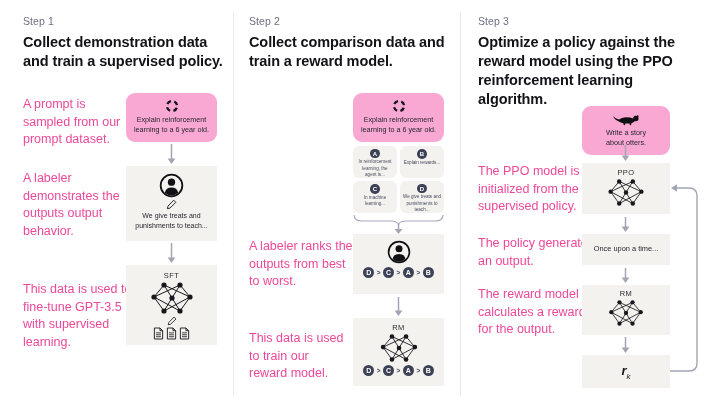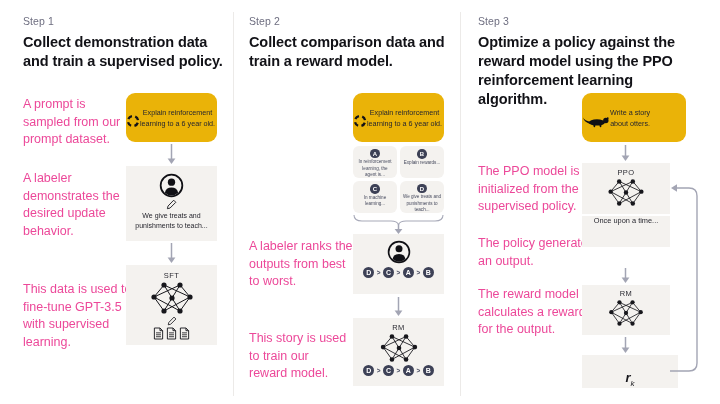--- a/index.html
+++ b/index.html
@@ -4,21 +4,21 @@
 <style>
   html,body{margin:0;padding:0;background:#ffffff;}
   #stage{
     position:relative;width:720px;height:404px;background:#ffffff;overflow:hidden;
     font-family:Liberation Sans, sans-serif;color:#2e2e38;
   }
   .sep-line{position:absolute;top:12px;height:384px;width:1px;background:#eceae8;}
   .step{position:absolute;font-size:10.5px;color:#6e6e80;letter-spacing:.1px;white-space:pre-line;}
   .heading{position:absolute;font-size:14.5px;font-weight:700;color:#121217;line-height:1.32;letter-spacing:-.1px;white-space:pre-line;}
   .cap{position:absolute;font-size:12.5px;color:#ec4899;line-height:1.4;white-space:pre-line;}
-  .gbox{position:absolute;background:#eab308;border-radius:9px;display:flex;flex-direction:row;align-items:center;}
+  .gbox{position:absolute;background:#f9a8d4;border-radius:9px;display:flex;flex-direction:column;align-items:center;}
   .xbox{position:absolute;background:#f4f2ef;border-radius:0;display:flex;flex-direction:column;align-items:center;}
   .tinytext{font-size:7.2px;line-height:1.4;color:#26262e;text-align:center;white-space:pre-line;}
   .boxlabel{font-size:7.5px;color:#2b2b33;letter-spacing:.4px;}
   .card{position:absolute;background:#f4f2ef;border-radius:6px;width:44px;height:32px;display:flex;flex-direction:column;align-items:center;padding-top:3px;box-sizing:border-box;}
   .card .ctext{font-size:4.6px;line-height:1.35;color:#474b5e;text-align:center;white-space:pre-line;margin-top:1px;}
   .cbadge{width:9.5px;height:9.5px;border-radius:50%;background:#3d4156;color:#fff;font-size:6px;font-weight:700;display:flex;align-items:center;justify-content:center;}
   .rankrow{display:flex;align-items:center;gap:2.5px;}
   .badge{width:11px;height:11px;border-radius:50%;background:#3d4156;color:#ffffff;font-size:7px;font-weight:700;display:flex;align-items:center;justify-content:center;}
   .rsep{font-size:6.5px;font-weight:700;color:#4a4e63;}
   .arrow{position:absolute;width:11px;}
@@ -78,21 +78,21 @@
   <div class="sep-line" style="left:460px"></div>
 
   <div class="step" style="left:23px;top:15px">Step 1</div>
   <div class="heading" style="left:23px;top:33px;width:202px">Collect demonstration data
 and train a supervised policy.</div>
   <div class="cap" style="left:23px;top:96px;width:110px">A prompt is
 sampled from our
 prompt dataset.</div>
   <div class="cap" style="left:23px;top:170px;width:112px">A labeler
 demonstrates the
-desired update
+outputs output
 behavior.</div>
   <div class="cap" style="left:23px;top:281px;width:120px">This data is used to
 fine-tune GPT-3.5
 with supervised
 learning.</div>
 
   <div class="gbox" style="left:126px;top:93px;width:91px;height:49px">
     <svg class="icon" width="14" height="14" viewBox="0 0 14 14" style="margin-top:6px">
         <use href="#cycle"></use>
       </svg>
@@ -141,21 +141,21 @@
         </svg>
     </div>
   </div>
 
   <div class="step" style="left:249px;top:15px">Step 2</div>
   <div class="heading" style="left:249px;top:33px;width:206px">Collect comparison data and
 train a reward model.</div>
   <div class="cap" style="left:249px;top:238px;width:118px">A labeler ranks the
 outputs from best
 to worst.</div>
-  <div class="cap" style="left:249px;top:330px;width:108px">This story is used
+  <div class="cap" style="left:249px;top:330px;width:108px">This data is used
 to train our
 reward model.</div>
 
   <div class="gbox" style="left:353px;top:93px;width:91px;height:49px">
     <svg class="icon" width="14" height="14" viewBox="0 0 14 14" style="margin-top:6px">
         <use href="#cycle"></use>
       </svg>
     <div class="tinytext" style="margin-top:2px">Explain reinforcement
 learning to a 6 year old.</div>
   </div>
@@ -232,21 +232,21 @@
 reinforcement learning algorithm.</div>
   <div class="cap" style="left:478px;top:163px;width:115px">The PPO model is
 initialized from the
 supervised policy.</div>
   <div class="cap" style="left:478px;top:235px;width:124px">The policy generates
 an output.</div>
   <div class="cap" style="left:478px;top:286px;width:115px">The reward model
 calculates a reward
 for the output.</div>
 
-  <div class="gbox" style="left:582px;top:93px;width:104px;height:49px">
+  <div class="gbox" style="left:582px;top:106px;width:88px;height:49px">
     <svg class="icon" width="28" height="13" viewBox="0 0 30 14" style="margin-top:7px">
         <use href="#otter"></use>
       </svg>
     <div class="tinytext" style="margin-top:2px">Write a story
 about otters.</div>
   </div>
 
   <svg class="arrow" style="left:620px;top:145px" width="11" height="16" viewBox="0 0 11 16">
     <line x1="5.5" y1="0" x2="5.5" y2="11" stroke="#a3a5b4" stroke-width="1.5"></line>
     <polygon points="1.6,10.5 9.4,10.5 5.5,16" fill="#a3a5b4"></polygon>
@@ -257,42 +257,42 @@
     <svg class="icon" width="38" height="29" viewBox="0 0 44 34" style="margin-top:1px">
         <use href="#net"></use>
       </svg>
   </div>
 
   <svg class="arrow" style="left:620px;top:217px" width="11" height="15" viewBox="0 0 11 15">
     <line x1="5.5" y1="0" x2="5.5" y2="10" stroke="#a3a5b4" stroke-width="1.5"></line>
     <polygon points="1.6,9.5 9.4,9.5 5.5,15" fill="#a3a5b4"></polygon>
   </svg>
 
-  <div class="xbox" style="left:582px;top:216px;width:88px;height:31px;justify-content:flex-start">
+  <div class="xbox" style="left:582px;top:234px;width:88px;height:31px;justify-content:center">
     <div class="tinytext" style="font-size:7.4px">Once upon a time...</div>
   </div>
 
   <svg class="arrow" style="left:620px;top:268px" width="11" height="15" viewBox="0 0 11 15">
     <line x1="5.5" y1="0" x2="5.5" y2="10" stroke="#a3a5b4" stroke-width="1.5"></line>
     <polygon points="1.6,9.5 9.4,9.5 5.5,15" fill="#a3a5b4"></polygon>
   </svg>
 
   <div class="xbox" style="left:582px;top:285px;width:88px;height:50px">
     <div class="boxlabel" style="margin-top:4px">RM</div>
     <svg class="icon" width="36" height="28" viewBox="0 0 44 34" style="margin-top:1px">
         <use href="#net"></use>
       </svg>
   </div>
 
   <svg class="arrow" style="left:620px;top:337px" width="11" height="16" viewBox="0 0 11 16">
     <line x1="5.5" y1="0" x2="5.5" y2="11" stroke="#a3a5b4" stroke-width="1.5"></line>
     <polygon points="1.6,10.5 9.4,10.5 5.5,16" fill="#a3a5b4"></polygon>
   </svg>
 
-  <div class="xbox" style="left:582px;top:355px;width:96px;height:33px;justify-content:flex-end">
+  <div class="xbox" style="left:582px;top:355px;width:88px;height:33px;justify-content:center">
     <div style="font-size:13px;font-weight:700;font-style:italic;color:#17171c"><span>r</span><sub style="font-size:8px;font-weight:400">k</sub></div>
   </div>
 
   <svg style="position:absolute;left:662px;top:178px" width="44" height="202" viewBox="0 0 44 202">
     <path d="M8 193 H27 Q35 193 35 185 V18 Q35 10 27 10 H15" fill="none" stroke="#a3a5b4" stroke-width="1.4"></path>
     <polygon points="15,6.2 9,10 15,13.8" fill="#a3a5b4"></polygon>
   </svg>
 
 </div>
 

